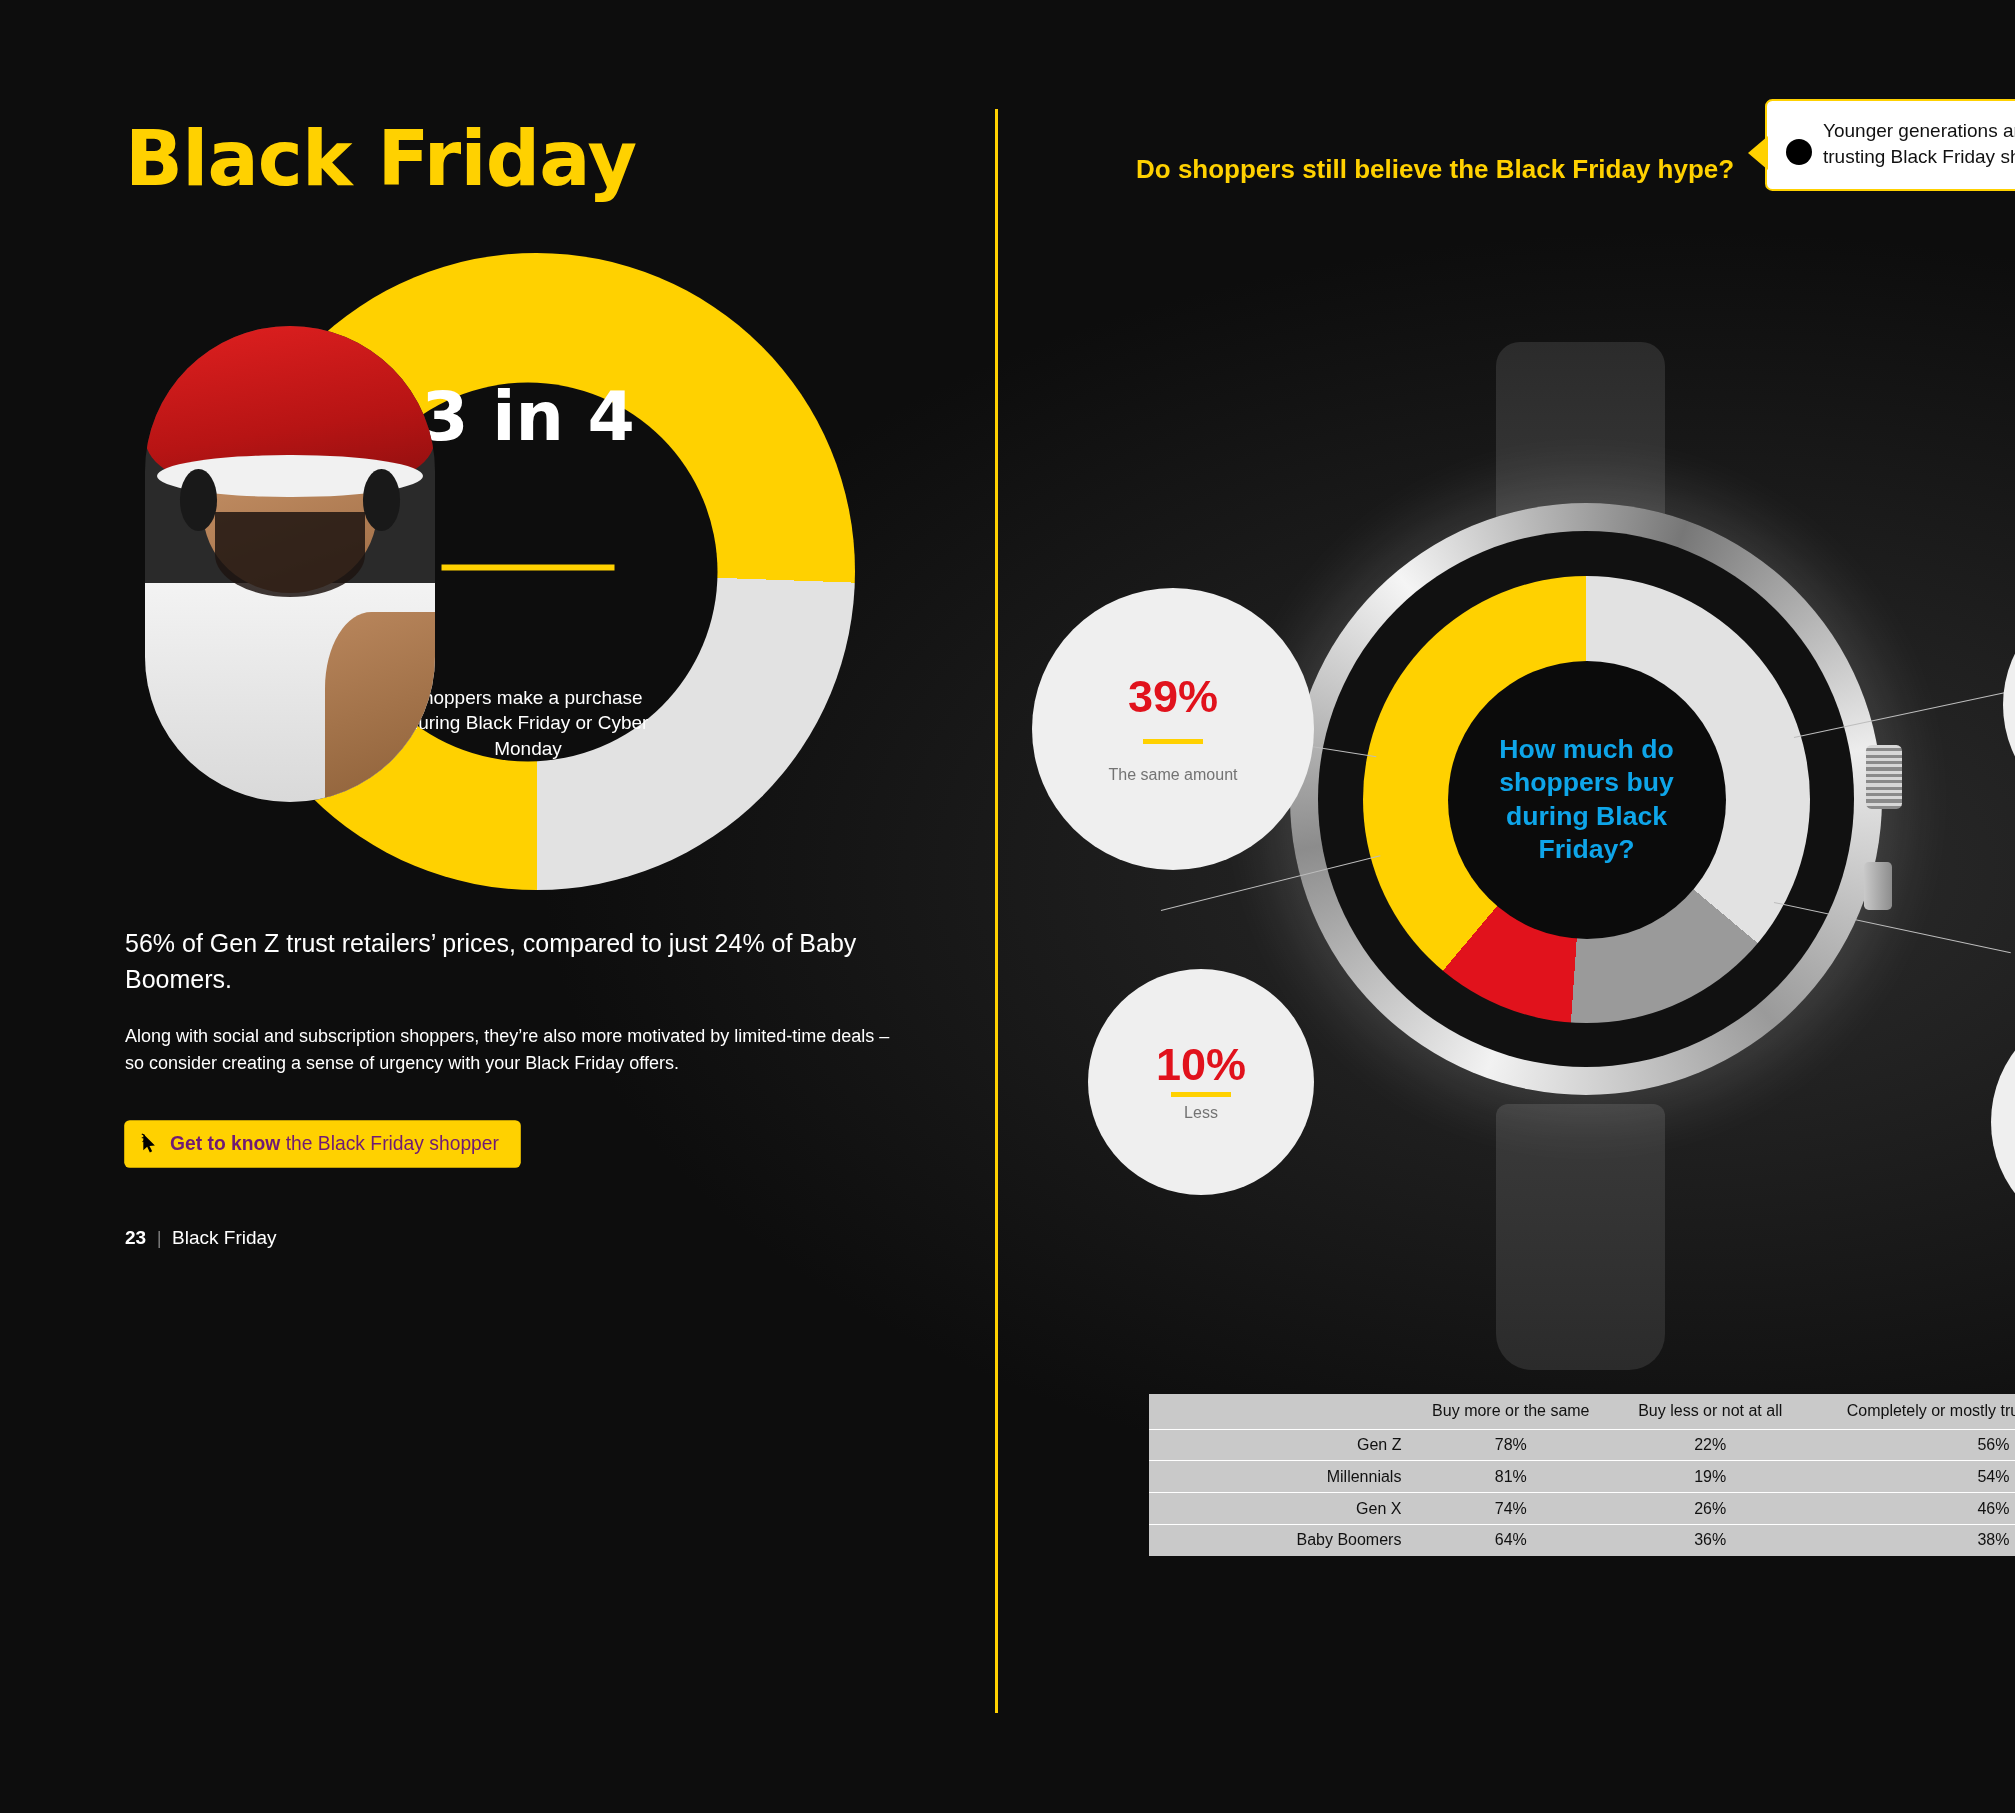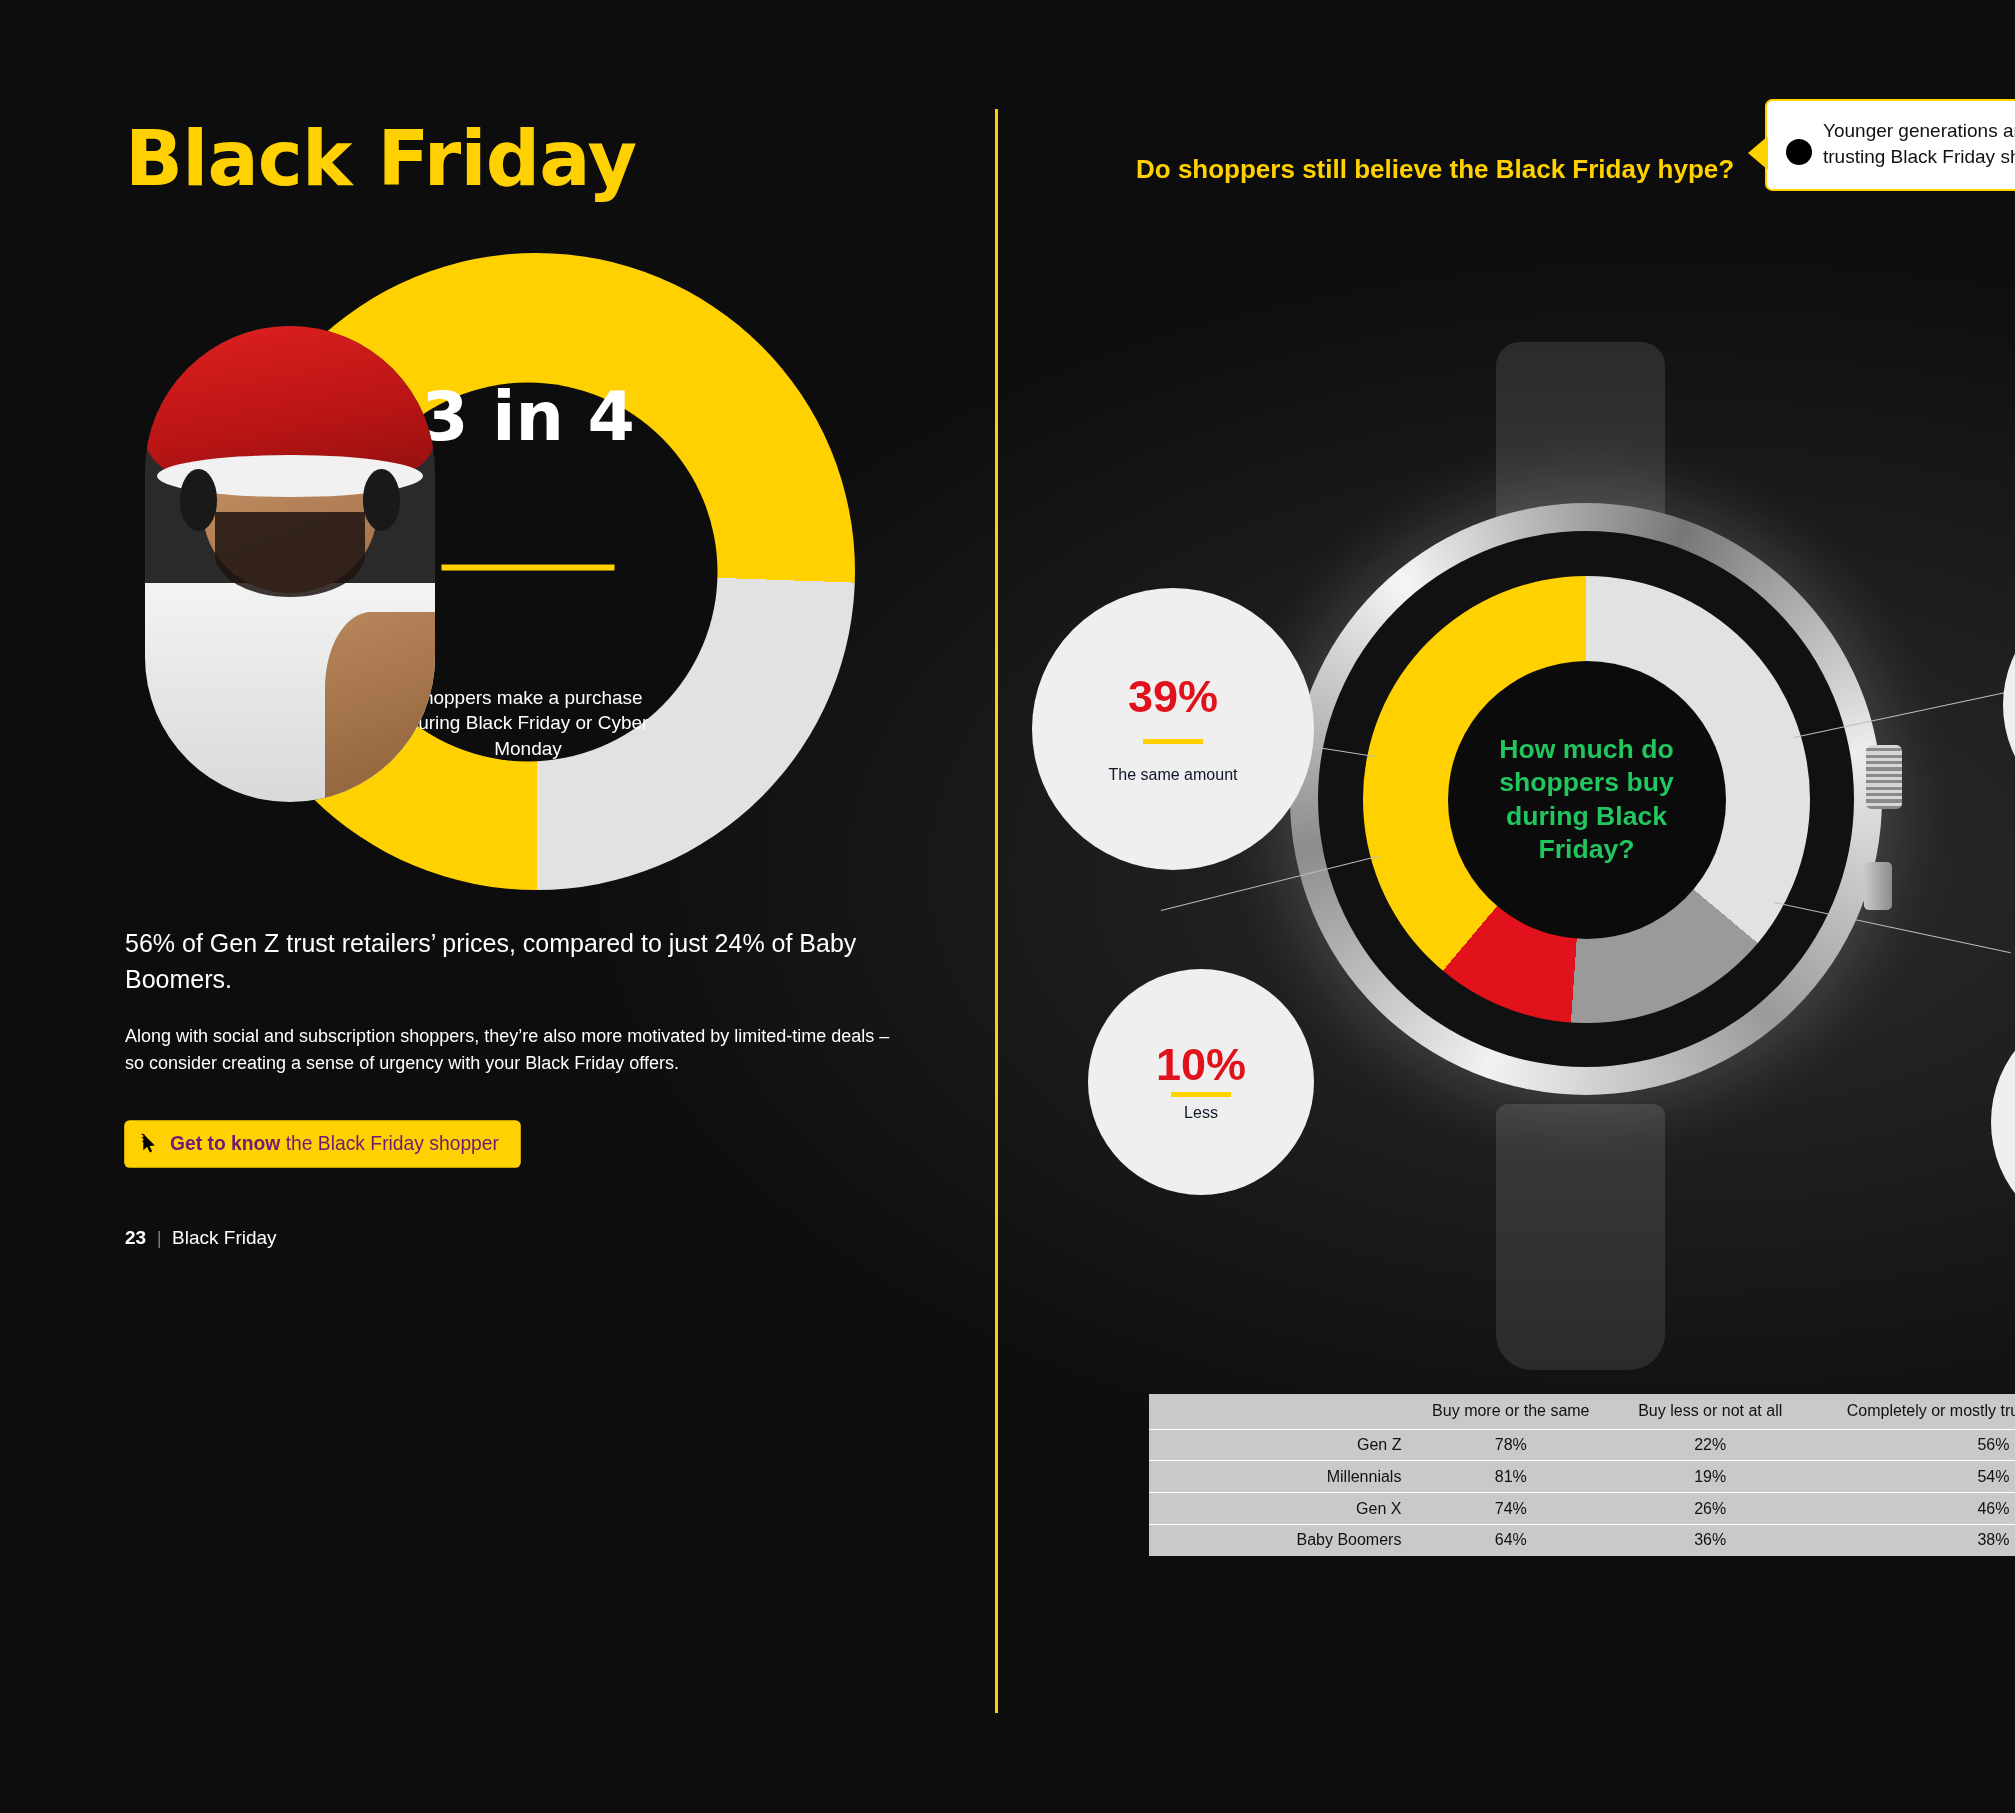--- a/index.html
+++ b/index.html
@@ -150,30 +150,30 @@
   .pusher {
     position:absolute; left: 856px; top: 548px; width: 28px; height: 48px;
     background: linear-gradient(90deg,#c9c9c9,#8d8d8d); border-radius: 4.8px;
   }
   .donut2 { position:absolute; left: 355px; top: 262px; width: 447px; height: 447px; border-radius:50%;}
   .donut2-hole {
     position:absolute; left:50%; top:50%; transform:translate(-50%,-50%);
     width: 278px; height: 278px; border-radius:50%; background:#0b0b0b;
     display:flex; align-items:center; justify-content:center; text-align:center;
   }
-  .donut2-hole span { color:#22c55e; font-weight:700; font-size: 26.6px; line-height:1.26; width: 226px;}
+  .donut2-hole span { color:#0ea5e9; font-weight:700; font-size: 26.6px; line-height:1.26; width: 226px;}
   
   .bub {
     position:absolute; border-radius:50%; background:#efefef;
     display:flex; flex-direction:column; align-items:center; justify-content:center;
     z-index:5;
   }
   .bub .pct { color:#e1121c; font-weight:700; font-size: 45px; line-height:1;}
   .bub .ul { width: 60px; height: 4.4px; background:#ffd100; margin: 5.6px 0 6.4px;}
-  .bub .lbl { color:#0f172a; font-size: 16px; line-height:1.2; text-align:center;}
+  .bub .lbl { color:#737373; font-size: 16px; line-height:1.2; text-align:center;}
   .leader { position:absolute; background:#bdbdbd; height:1.2px; transform-origin: left center; z-index:4;}
   
   .tbl {
     position:absolute; left: 1149px; top: 1394px; width: 1032px;
     background:#c9c9c9; z-index:5; font-size: 16px; color:#111;
   }
   .tbl table { border-collapse: collapse; width: 100%;}
   .tbl th {
     font-weight: 400; padding: 7.3px 5.6px; vertical-align: bottom; text-align:center;
     line-height:1.25;

